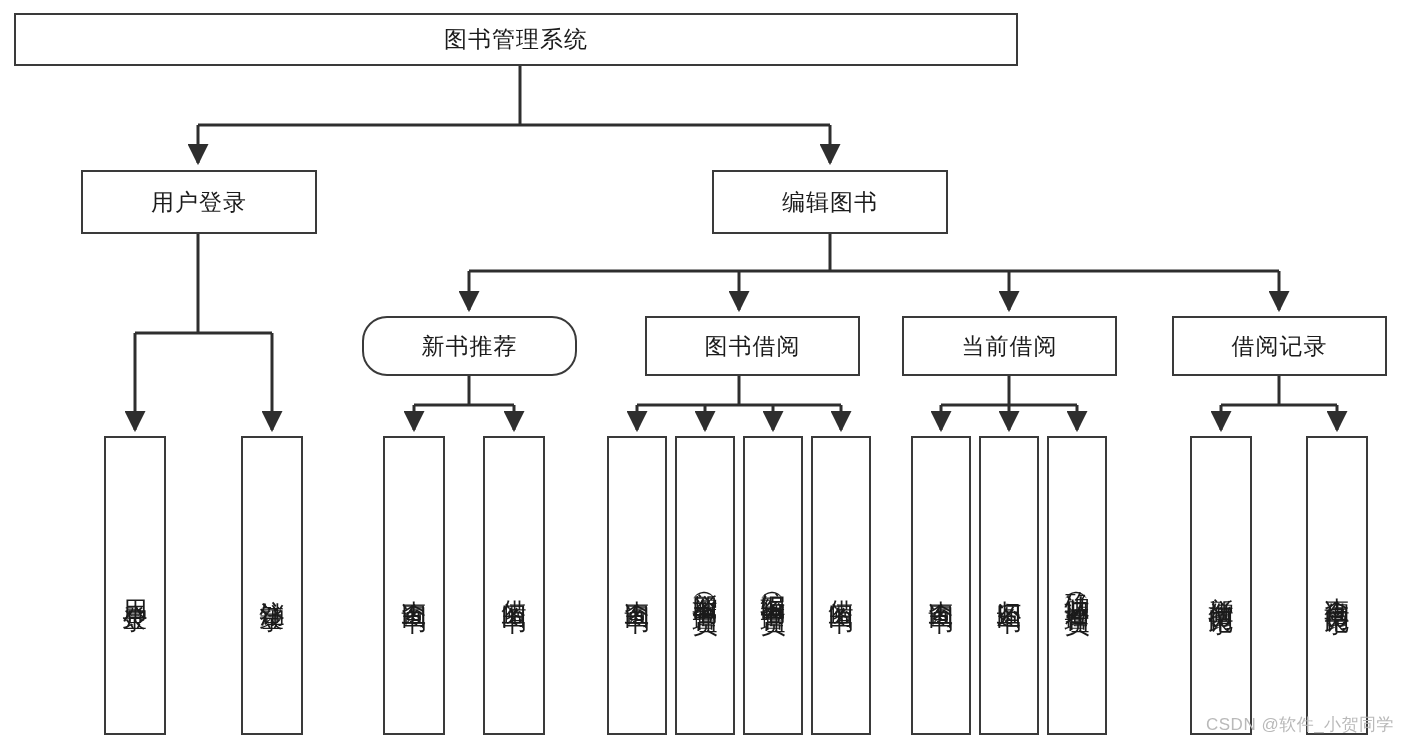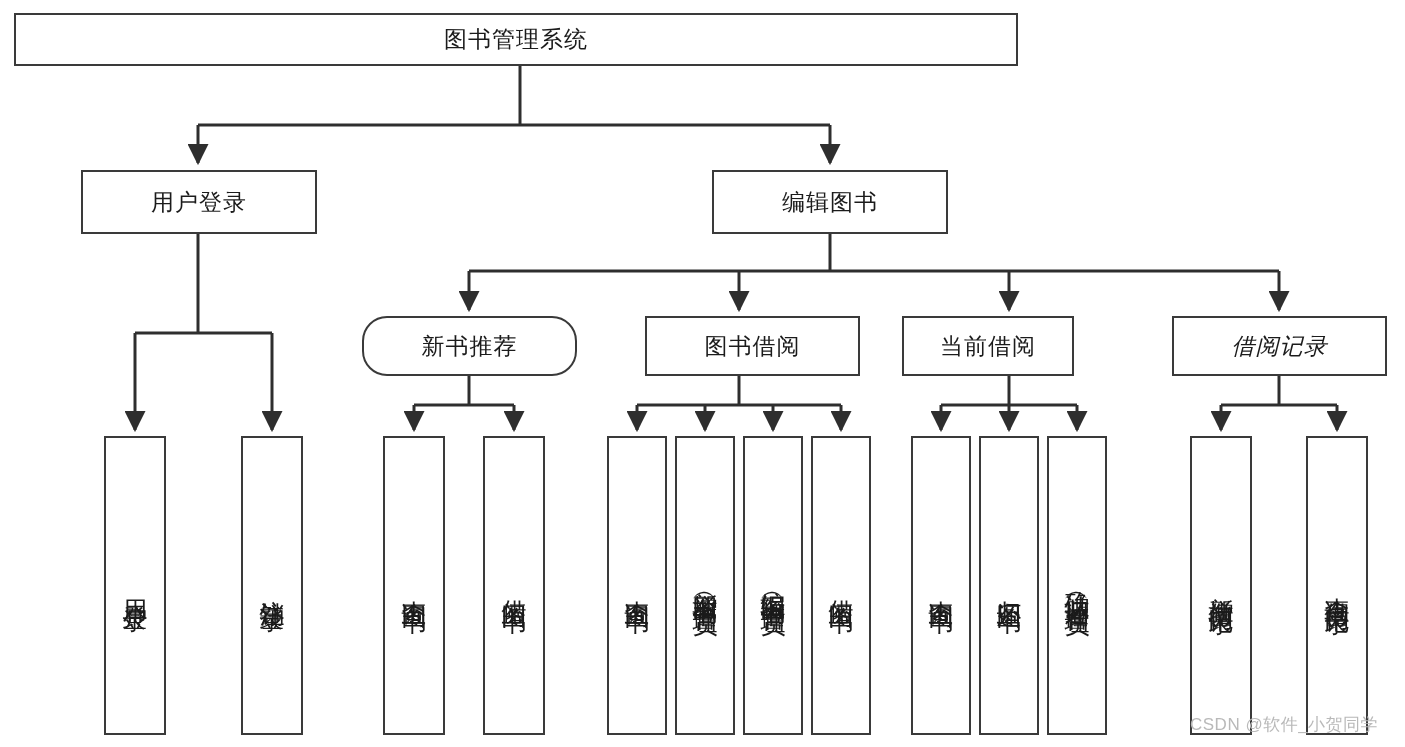--- a/index.html
+++ b/index.html
@@ -61,20 +61,21 @@
   }
   .watermark {
     position: absolute;
     left: 1190px;
     top: 713px;
     font-size: 17px;
     color: #b9b9b9;
     letter-spacing: 0.5px;
     white-space: nowrap;
     z-index: 3;
+    padding-left: 16px;
   }
 </style>
 </head>
 <body>
 
 <div id="diagram">
 
   <svg id="edges" viewBox="0 0 1405 747" width="1405" height="747" xmlns="http://www.w3.org/2000/svg">
     <defs>
       <marker id="arrow" viewBox="0 0 10 10" refX="9" refY="5" markerWidth="7" markerHeight="7" orient="auto-start-reverse">
@@ -135,24 +136,24 @@
   <div class="node node-l2" style="left:712px; top:170px; width:236px; height:64px;">
     <span class="label">编辑图书</span>
   </div>
 
   <div class="node node-l3" style="left:362px; top:316px; width:215px; height:60px;border-radius:25px;">
     <span class="label">新书推荐</span>
   </div>
   <div class="node node-l3" style="left:645px; top:316px; width:215px; height:60px;">
     <span class="label">图书借阅</span>
   </div>
-  <div class="node node-l3" style="left:902px; top:316px; width:172px; height:60px;">
+  <div class="node node-l3" style="left:902px; top:316px; width:215px; height:60px;">
     <span class="label">当前借阅</span>
   </div>
-  <div class="node node-l3" style="left:1172px; top:316px; width:215px; height:60px;font-style:italic;">
+  <div class="node node-l3" style="left:1172px; top:316px; width:215px; height:60px;">
     <span class="label">借阅记录</span>
   </div>
 
   <div class="node node-leaf" style="left:104px; top:436px; width:62px; height:299px;">
     <span class="label">用户登录</span>
   </div>
   <div class="node node-leaf" style="left:241px; top:436px; width:62px; height:299px;">
     <span class="label">注销登录</span>
   </div>
 

